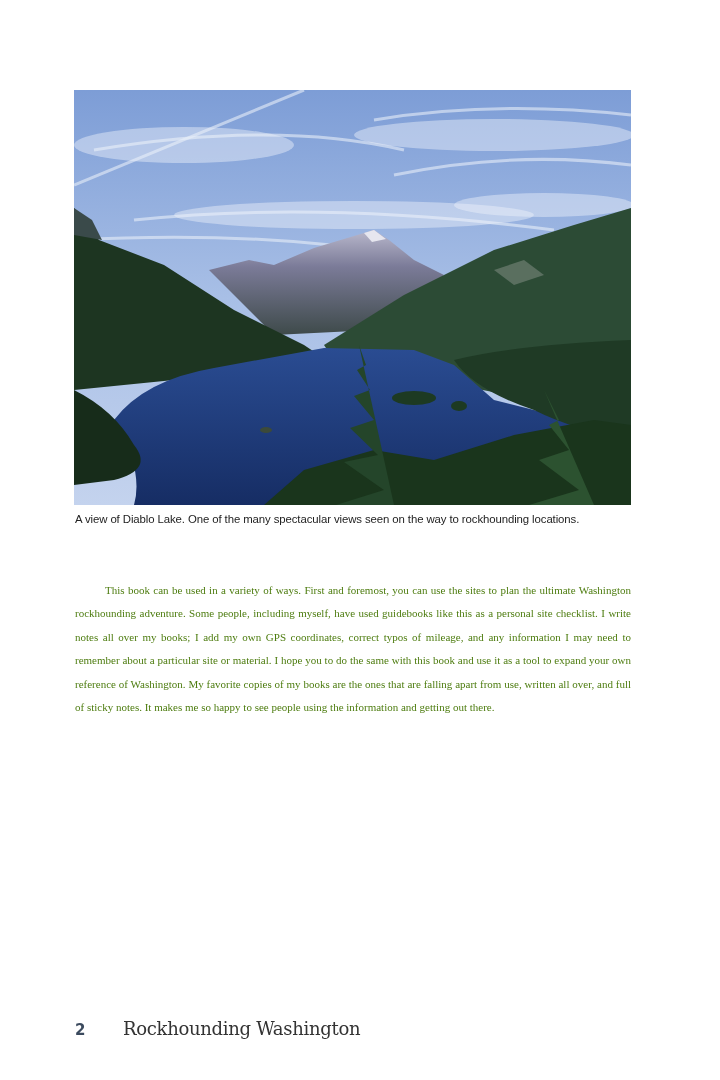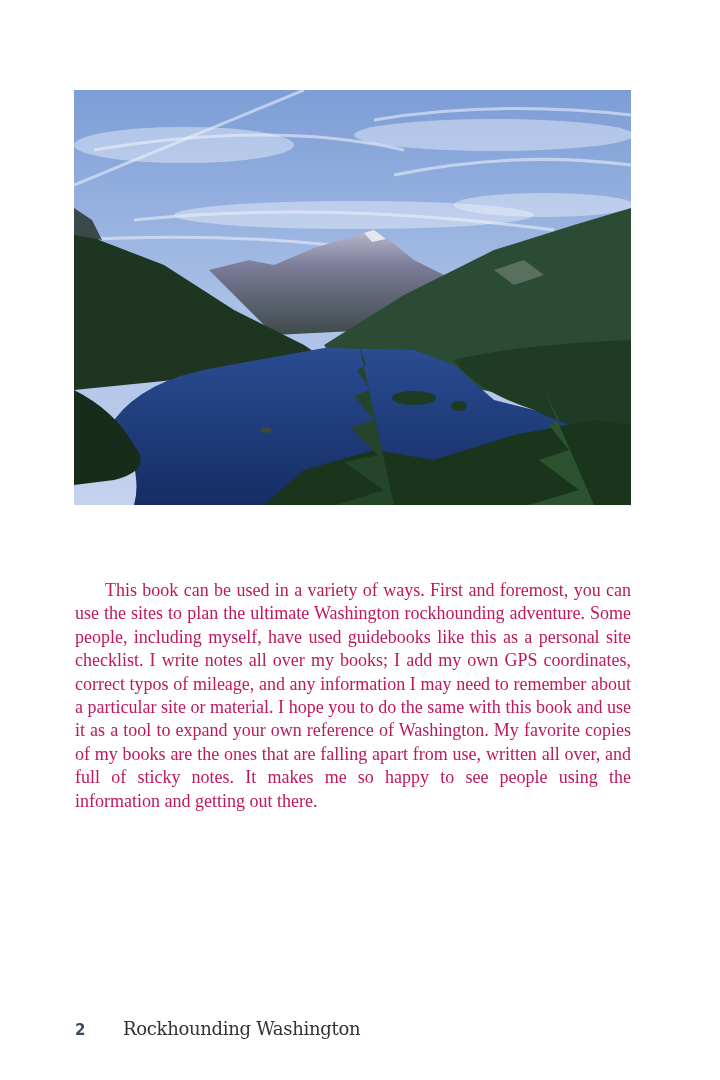--- a/index.html
+++ b/index.html
@@ -13,22 +13,22 @@
     .photo svg { display: block; width: 100%; height: 100%; }
 
     .caption {
       position: absolute; left: 75px; top: 512px; width: 560px;
       font-family: "Liberation Sans", sans-serif; font-size: 11.4px; line-height: 15px;
       color: #222222; letter-spacing: -0.1px;
     }
 
     .body-text {
       position: absolute; left: 75px; top: 579px; width: 556px;
-      font-family: "Liberation Serif", serif; font-size: 18px; line-height: 23.4px;
-      color: #be185d; text-align: justify; text-indent: 30px; margin: 0;
+      font-family: "Liberation Serif", serif; font-size: 11px; line-height: 23.4px;
+      color: #4d7c0f; text-align: justify; text-indent: 30px; margin: 0;
     }
 
     .footer {
       position: absolute; left: 75px; top: 1018px; height: 22px;
       display: flex; align-items: baseline;
     }
     .page-number {
       font-family: "DejaVu Sans", sans-serif; font-weight: bold; font-size: 15px;
       color: #3b4a5e; width: 48px;
     }
@@ -97,20 +97,21 @@
       <ellipse cx="192" cy="340" rx="6" ry="3" fill="#3c4a3a"></ellipse>
 
       <path d="M190 415 L230 380 L300 360 L360 370 L440 345 L520 330 L557 335 L557 415 Z" fill="#1a351c"></path>
 
       <path d="M285 255 L292 275 L283 280 L296 300 L280 306 L300 330 L276 338 L304 365 L270 372 L310 400 L262 415 L320 415 Z" fill="#24452a"></path>
 
       <path d="M470 300 L485 330 L475 335 L495 360 L465 370 L505 400 L455 415 L520 415 Z" fill="#2c5230"></path>
     </svg>
   </div>
 
+  <div class="caption">A view of Diablo Lake. One of the many spectacular views seen on the way to rockhounding locations.</div>
 
   <p class="body-text">This book can be used in a variety of ways. First and foremost, you can use the sites to plan the ultimate Washington rockhounding adventure. Some people, including myself, have used guidebooks like this as a personal site checklist. I write notes all over my books; I add my own GPS coordinates, correct typos of mileage, and any information I may need to remember about a particular site or material. I hope you to do the same with this book and use it as a tool to expand your own reference of Washington. My favorite copies of my books are the ones that are falling apart from use, written all over, and full of sticky notes. It makes me so happy to see people using the information and getting out there.</p>
 
   <div class="footer">
     <span class="page-number">2</span>
     <span class="running-head">Rockhounding Washington</span>
   </div>
 
 </div>
 

